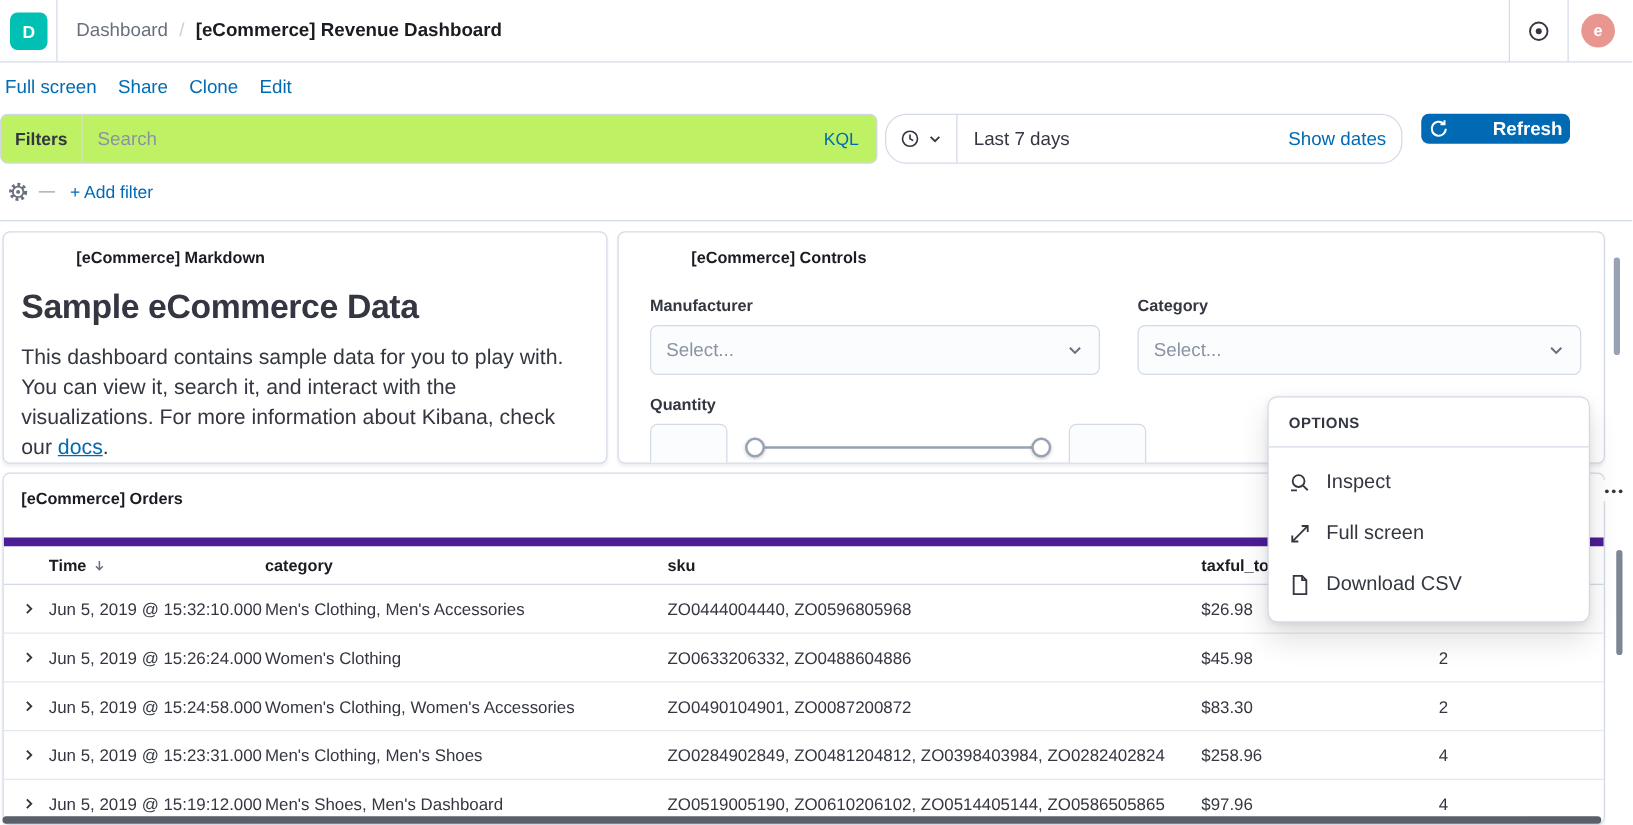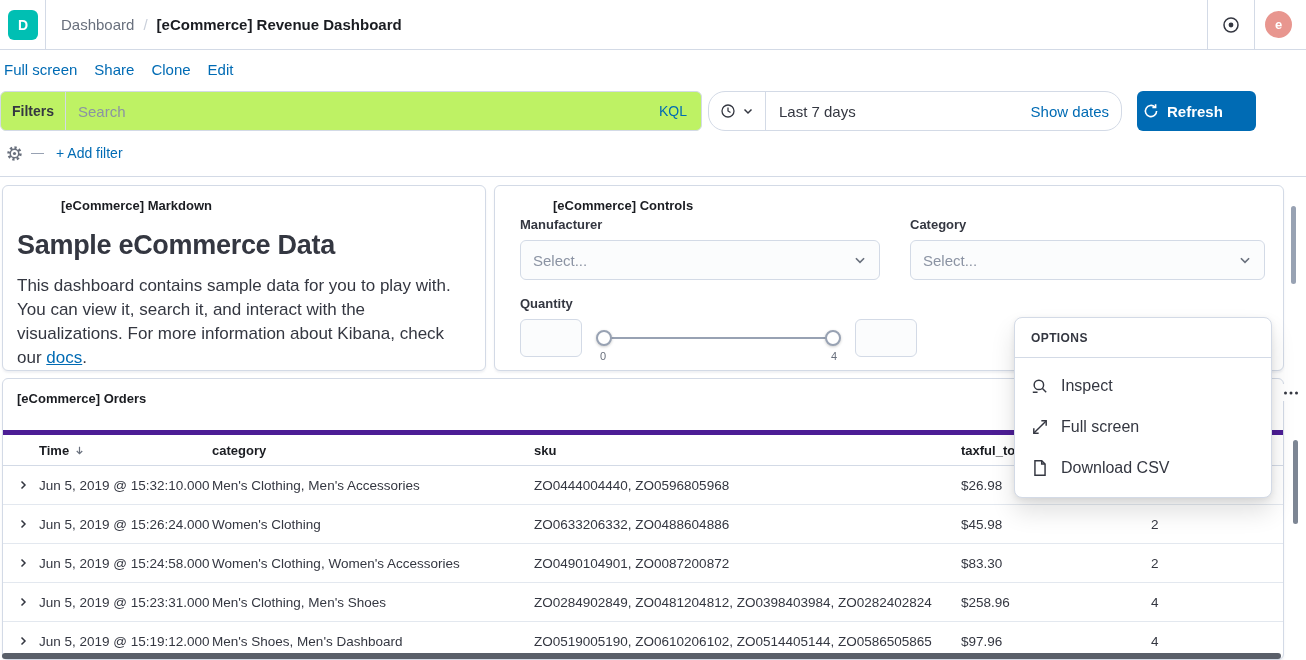--- a/index.html
+++ b/index.html
@@ -27,56 +27,56 @@
   .query-row{position:absolute;top:91px;left:0;width:1306px;height:40px;display:flex;align-items:stretch;}
   .search-box{width:702px;border:1px solid #D3DAE6;border-radius:6px;display:flex;align-items:center;background:#bef264;box-sizing:border-box;}
   .filters-btn{padding:0 11px;height:100%;display:flex;align-items:center;font-size:14px;font-weight:700;color:#343741;border-right:1px solid #D3DAE6;cursor:pointer;}
   .search-input{flex:1;border:none;outline:none;font-size:15px;padding:0 12px;color:#343741;background:transparent;font-family:inherit;}
   .search-input::placeholder{color:#8B93A3;}
   .kql{color:#006BB4;font-size:14px;padding:0 14px;cursor:pointer;}
   .time-box{margin-left:6px;width:414px;border:1px solid #D3DAE6;border-radius:17px;display:flex;align-items:center;box-sizing:border-box;background:#fff;}
   .clock-section{display:flex;align-items:center;gap:6px;padding:0 11px;border-right:1px solid #D3DAE6;height:100%;cursor:pointer;}
   .time-text{padding-left:13px;font-size:15px;color:#343741;cursor:pointer;}
   .show-dates{margin-left:auto;color:#006BB4;font-size:15px;font-weight:500;padding-right:12px;cursor:pointer;}
-  .refresh-btn{margin-left:15px;width:119px;height:40px;background:#006BB4;border:none;border-radius:6px;color:#fff;display:flex;align-items:center;justify-content:flex-start;gap:8px;font-size:15px;font-weight:600;font-family:inherit;cursor:pointer;}
+  .refresh-btn{margin-left:15px;width:119px;height:24px;background:#006BB4;border:none;border-radius:6px;color:#fff;display:flex;align-items:center;justify-content:space-between;gap:8px;font-size:15px;font-weight:600;font-family:inherit;cursor:pointer;}
   
   .filter-row{position:absolute;top:138px;left:0;height:30px;display:flex;align-items:center;}
   .gear-btn{margin-left:6px;display:flex;align-items:center;cursor:pointer;}
   .mini-dash{width:13px;height:1px;background:#98A2B3;margin:0 6px 0 8px;}
   .add-filter{color:#006BB4;font-size:14px;margin-left:6px;cursor:pointer;}
   .main-divider{position:absolute;top:176px;left:0;width:1306px;height:1px;background:#D3DAE6;}
   
   .panel{position:absolute;background:#fff;border:1px solid #D3DAE6;border-radius:6px;box-shadow:0 2px 2px rgba(152,162,179,0.15);box-sizing:border-box;}
   .panel-title{font-size:13px;font-weight:700;color:#1a1c21;padding-left:44px;}
   .markdown-panel{left:2px;top:185px;width:484px;height:186px;padding:12px 14px;overflow:hidden;}
   .md-heading{font-size:27px;font-weight:700;color:#343741;margin-top:17px;letter-spacing:-0.3px;}
   .md-text{font-size:17px;line-height:24px;margin-top:13px;color:#343741;}
   .md-link{color:#006BB4;text-decoration:underline;cursor:pointer;}
   .controls-panel{left:494px;top:185px;width:790px;height:186px;padding:12px 14px;overflow:hidden;}
-  .controls-grid{display:flex;gap:30px;margin:4px 0 0 11px;}
+  .controls-grid{display:flex;gap:30px;margin:24px 0 0 11px;}
   .ctl-col1{width:360px;}
   .ctl-col2{width:355px;}
   .control-label{font-size:13px;font-weight:700;color:#343741;margin-bottom:8px;}
   .select-box{height:40px;border:1px solid #D3DAE6;border-radius:6px;background:#fbfcfd;display:flex;align-items:center;justify-content:space-between;padding:0 12px;color:#8B93A3;font-size:15px;cursor:pointer;box-sizing:border-box;}
   .quantity-block{margin:16px 0 0 11px;}
   .qty-row{display:flex;align-items:center;margin-top:7px;}
   .qty-input{width:62px;height:38px;border:1px solid #D3DAE6;border-radius:6px;background:#fbfcfd;box-sizing:border-box;font-family:inherit;font-size:14px;padding:0 8px;color:#343741;outline:none;}
   .slider-wrap{position:relative;width:249px;height:38px;margin:0 12px;}
   .slider-track{position:absolute;left:8px;right:8px;top:18px;height:2px;background:#98A2B3;}
   .slider-handle{position:absolute;top:11px;width:16px;height:16px;border-radius:50%;background:#fff;border:2px solid #98A2B3;box-sizing:border-box;cursor:pointer;box-shadow:0 1px 3px rgba(0,0,0,.2);}
   .handle-min{left:2px;}
   .handle-max{right:2px;}
   .slider-val{position:absolute;top:31px;font-size:11px;color:#69707D;}
   .val-min{left:6px;}
   .val-max{right:6px;}
   
   .orders-panel{left:2px;top:378px;width:1282px;height:282px;padding:12px 0 0 0;overflow:hidden;}
   .orders-title{padding-left:14px;}
   .thead,.trow{display:grid;grid-template-columns:36px 173px 322px 427px 190px 1fr;align-items:center;}
-  .thead{margin-top:24px;height:30px;border-top:5px solid #4c1d95;border-bottom:1px solid #D3DAE6;}
+  .thead{margin-top:24px;height:30px;border-top:7px solid #4c1d95;border-bottom:1px solid #D3DAE6;}
   .th{font-size:13px;font-weight:700;color:#1a1c21;display:flex;align-items:center;gap:5px;cursor:pointer;overflow:hidden;white-space:nowrap;}
   .trow{height:38px;border-bottom:1px solid #E3E8EF;font-size:13.5px;color:#343741;}
   .td{overflow:hidden;white-space:nowrap;}
   .expand-cell{display:flex;align-items:center;padding-left:14px;cursor:pointer;}
   
   .panel-options-btn{position:absolute;left:1279px;top:384px;width:24px;height:17px;background:#fff;border-radius:3px;display:flex;align-items:center;justify-content:center;z-index:5;cursor:pointer;}
   .popover{position:absolute;left:1014px;top:305px;width:256px;background:#fff;border:1px solid #D3DAE6;border-radius:8px;box-shadow:0 2px 6px rgba(0,0,0,.08),0 14px 24px rgba(0,0,0,.12);z-index:10;overflow:hidden;margin-top:12px;}
   .popover-title{padding:13px 16px 12px;font-size:12px;font-weight:700;color:#343741;border-bottom:1px solid #D3DAE6;letter-spacing:.4px;}
   .popover-items{padding:7px 0 9px;}
   .popover-item{display:flex;align-items:center;gap:12px;padding:0 16px;height:41px;font-size:16px;color:#343741;cursor:pointer;}

